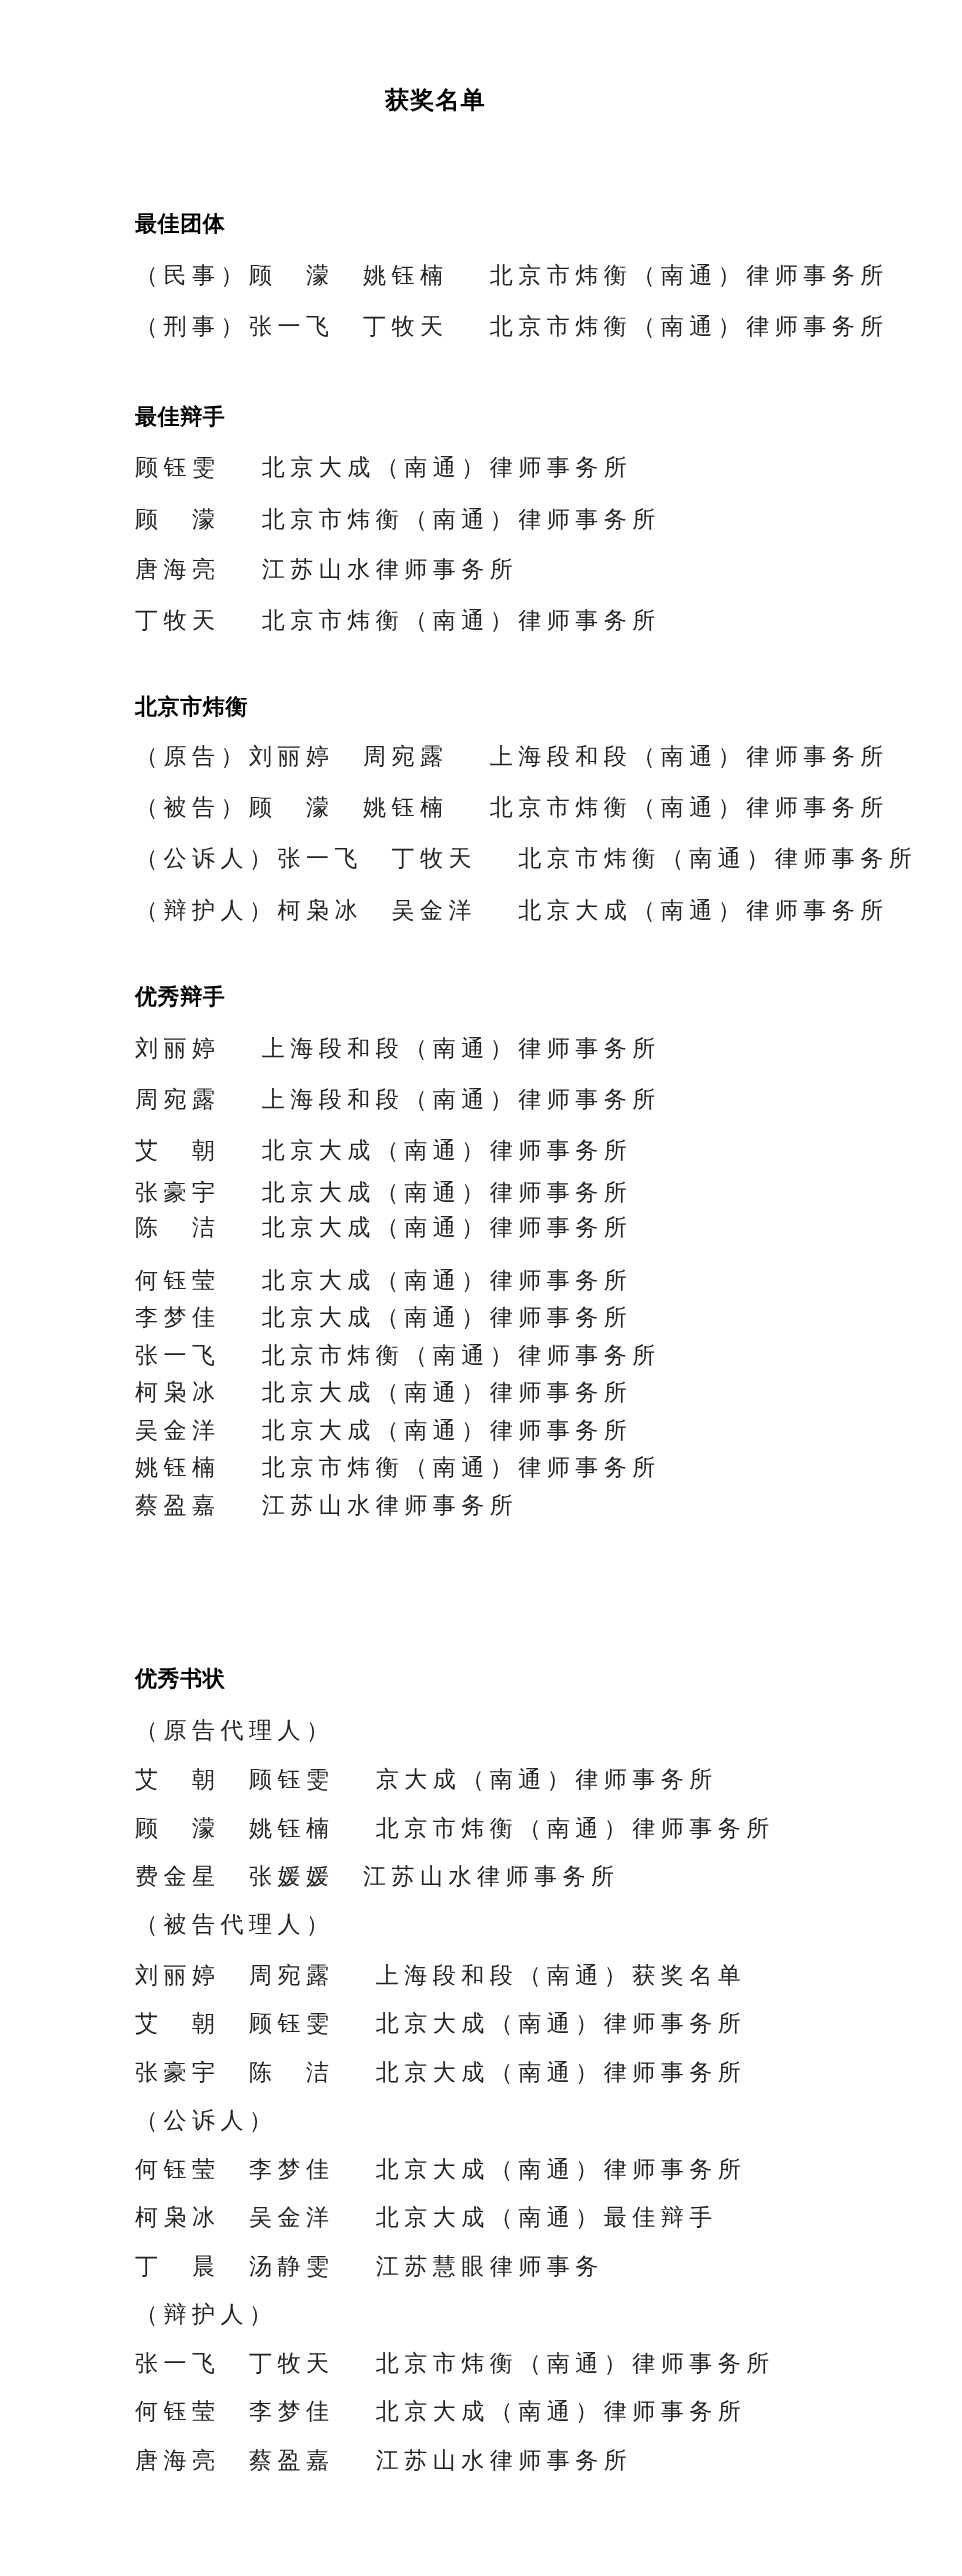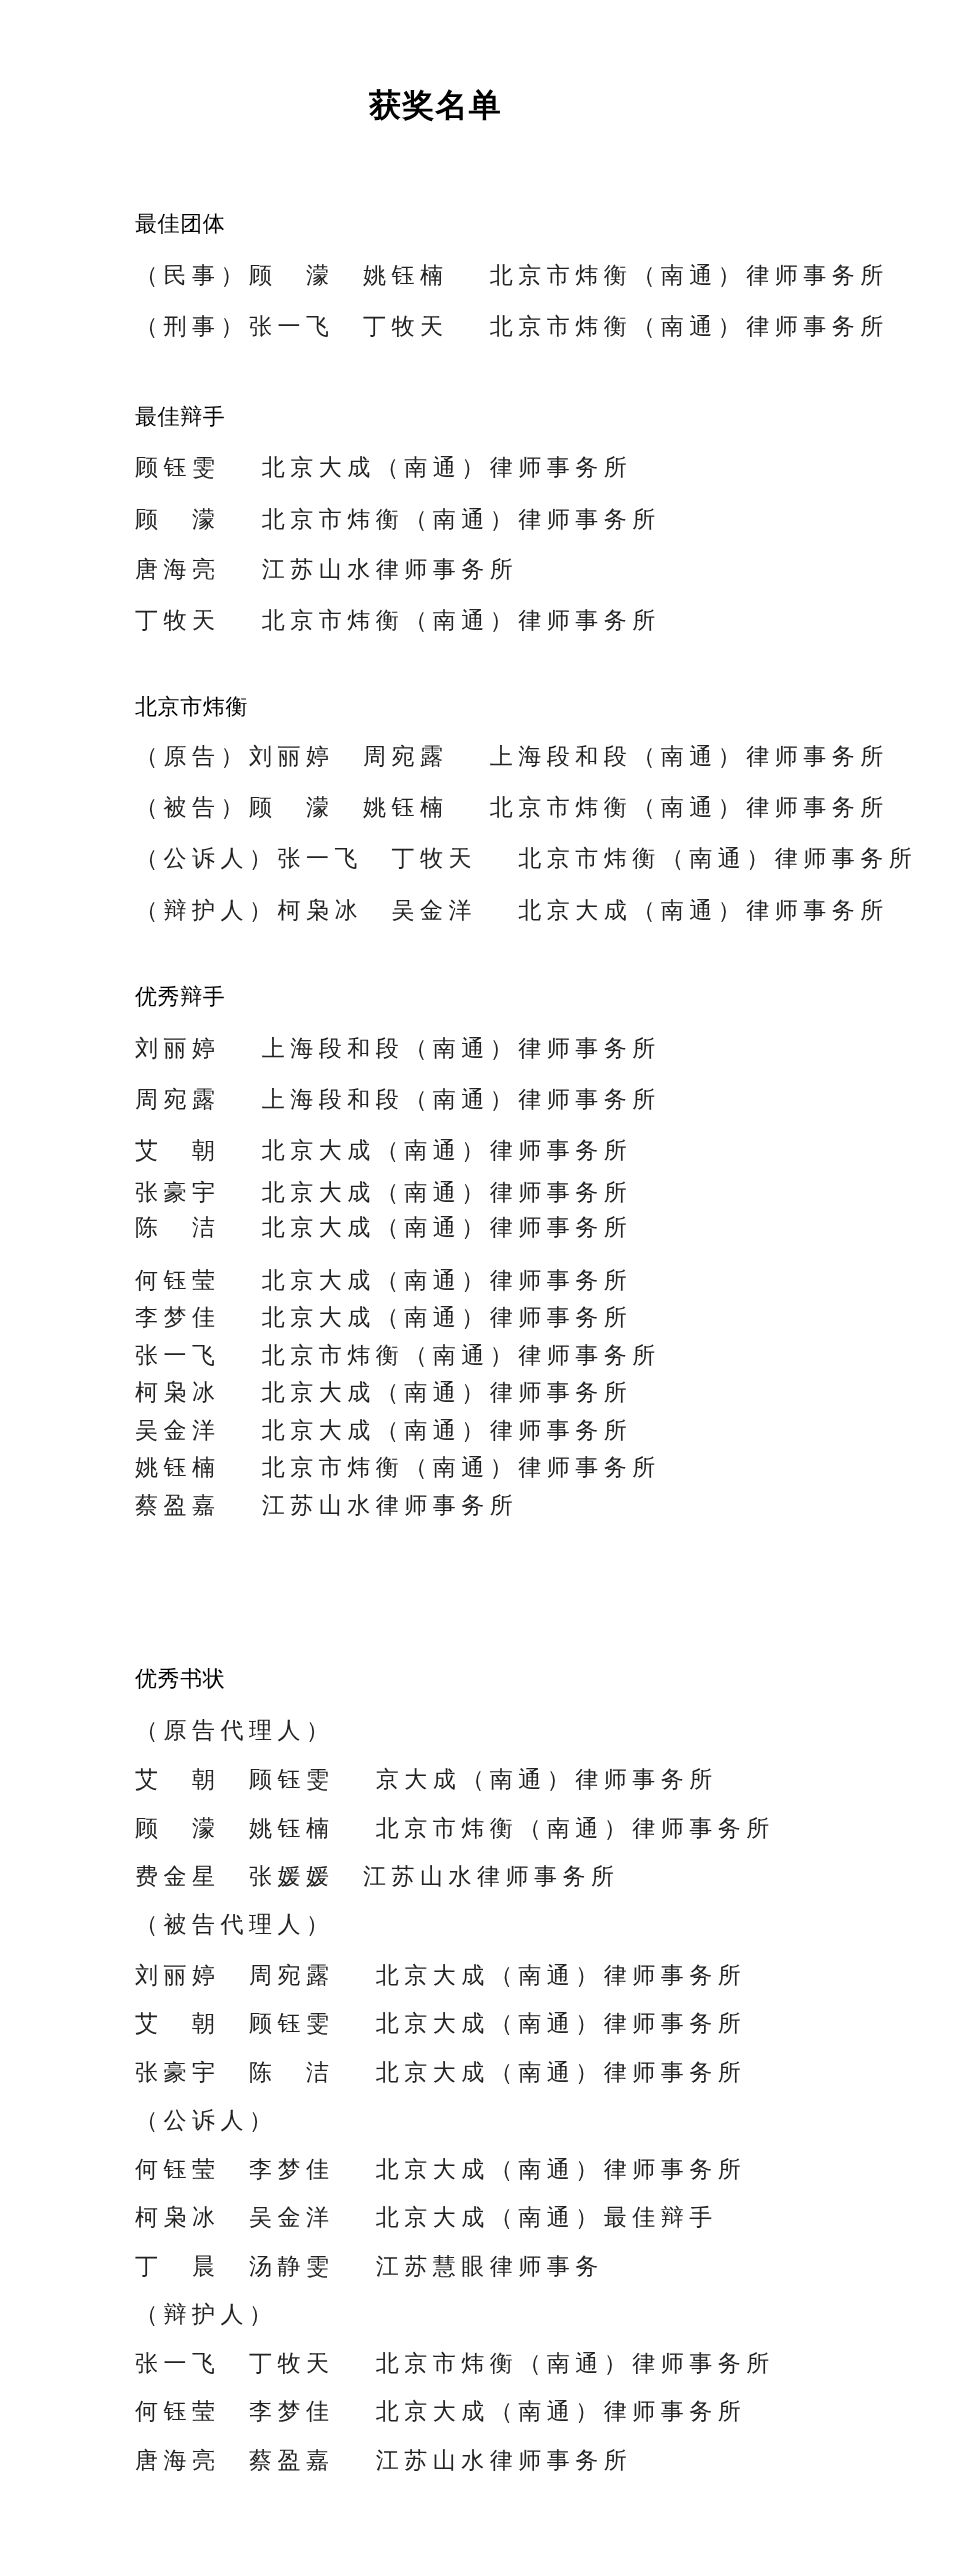--- a/index.html
+++ b/index.html
@@ -1,24 +1,24 @@
 <!DOCTYPE html>
 <html style="font-size:9.7px"><head>
 <meta charset="utf-8">
 <style>
   html, body { margin: 0; padding: 0; background: #ffffff; }
   body { width: 963px; height: 2576px; position: relative; overflow: hidden; color: #111; }
   .title {
     position: absolute; left: 0; width: 871px; top: 84px; text-align: center;
     font-family: "DejaVu Serif", "Liberation Serif", serif; font-weight: bold;
-    font-size: 32px; letter-spacing: 1.2px; color: #000;
+    font-size: 24px; letter-spacing: 1.2px; color: #000;
   }
   .heading {
     position: absolute; left: 135px;
-    font-family: "DejaVu Sans", "Liberation Sans", sans-serif; font-weight: normal;
+    font-family: "DejaVu Sans", "Liberation Sans", sans-serif; font-weight: bold;
     font-size: 22px; color: #000; letter-spacing: 0.6px;
   }
   .line {
     position: absolute; left: 135px; white-space: pre;
     font-family: "DejaVu Serif", "Liberation Serif", serif; font-weight: 300;
     font-size: 23px; letter-spacing: 5.5px; color: #222;
   }
   .sub { left: 135px; }
 </style>
 </head>
@@ -56,21 +56,21 @@
 <div class="line" style="top:1452px">姚钰楠　 北京市炜衡（南通）律师事务所</div>
 <div class="line" style="top:1490px">蔡盈嘉　 江苏山水律师事务所</div>
 
 <div class="heading" style="top:1664px">优秀书状</div>
 <div class="line sub" style="top:1715px">（原告代理人）</div>
 <div class="line" style="top:1764px">艾　朝　顾钰雯　 京大成（南通）律师事务所</div>
 <div class="line" style="top:1813px">顾　濛　姚钰楠　 北京市炜衡（南通）律师事务所</div>
 <div class="line" style="top:1861px">费金星　张媛媛　江苏山水律师事务所</div>
 
 <div class="line sub" style="top:1909px">（被告代理人）</div>
-<div class="line" style="top:1960px">刘丽婷　周宛露　 北京大成（南通）律师事务所</div>
+<div class="line" style="top:1960px">刘丽婷　周宛露　 上海段和段（南通）获奖名单</div>
 <div class="line" style="top:2008px">艾　朝　顾钰雯　 北京大成（南通）律师事务所</div>
 <div class="line" style="top:2057px">张豪宇　陈　洁　 北京大成（南通）律师事务所</div>
 
 <div class="line sub" style="top:2105px">（公诉人）</div>
 <div class="line" style="top:2154px">何钰莹　李梦佳　 北京大成（南通）律师事务所</div>
 <div class="line" style="top:2202px">柯枭冰　吴金洋　 北京大成（南通）最佳辩手</div>
 <div class="line" style="top:2251px">丁　晨　汤静雯　 江苏慧眼律师事务</div>
 
 <div class="line sub" style="top:2299px">（辩护人）</div>
 <div class="line" style="top:2348px">张一飞　丁牧天　 北京市炜衡（南通）律师事务所</div>

